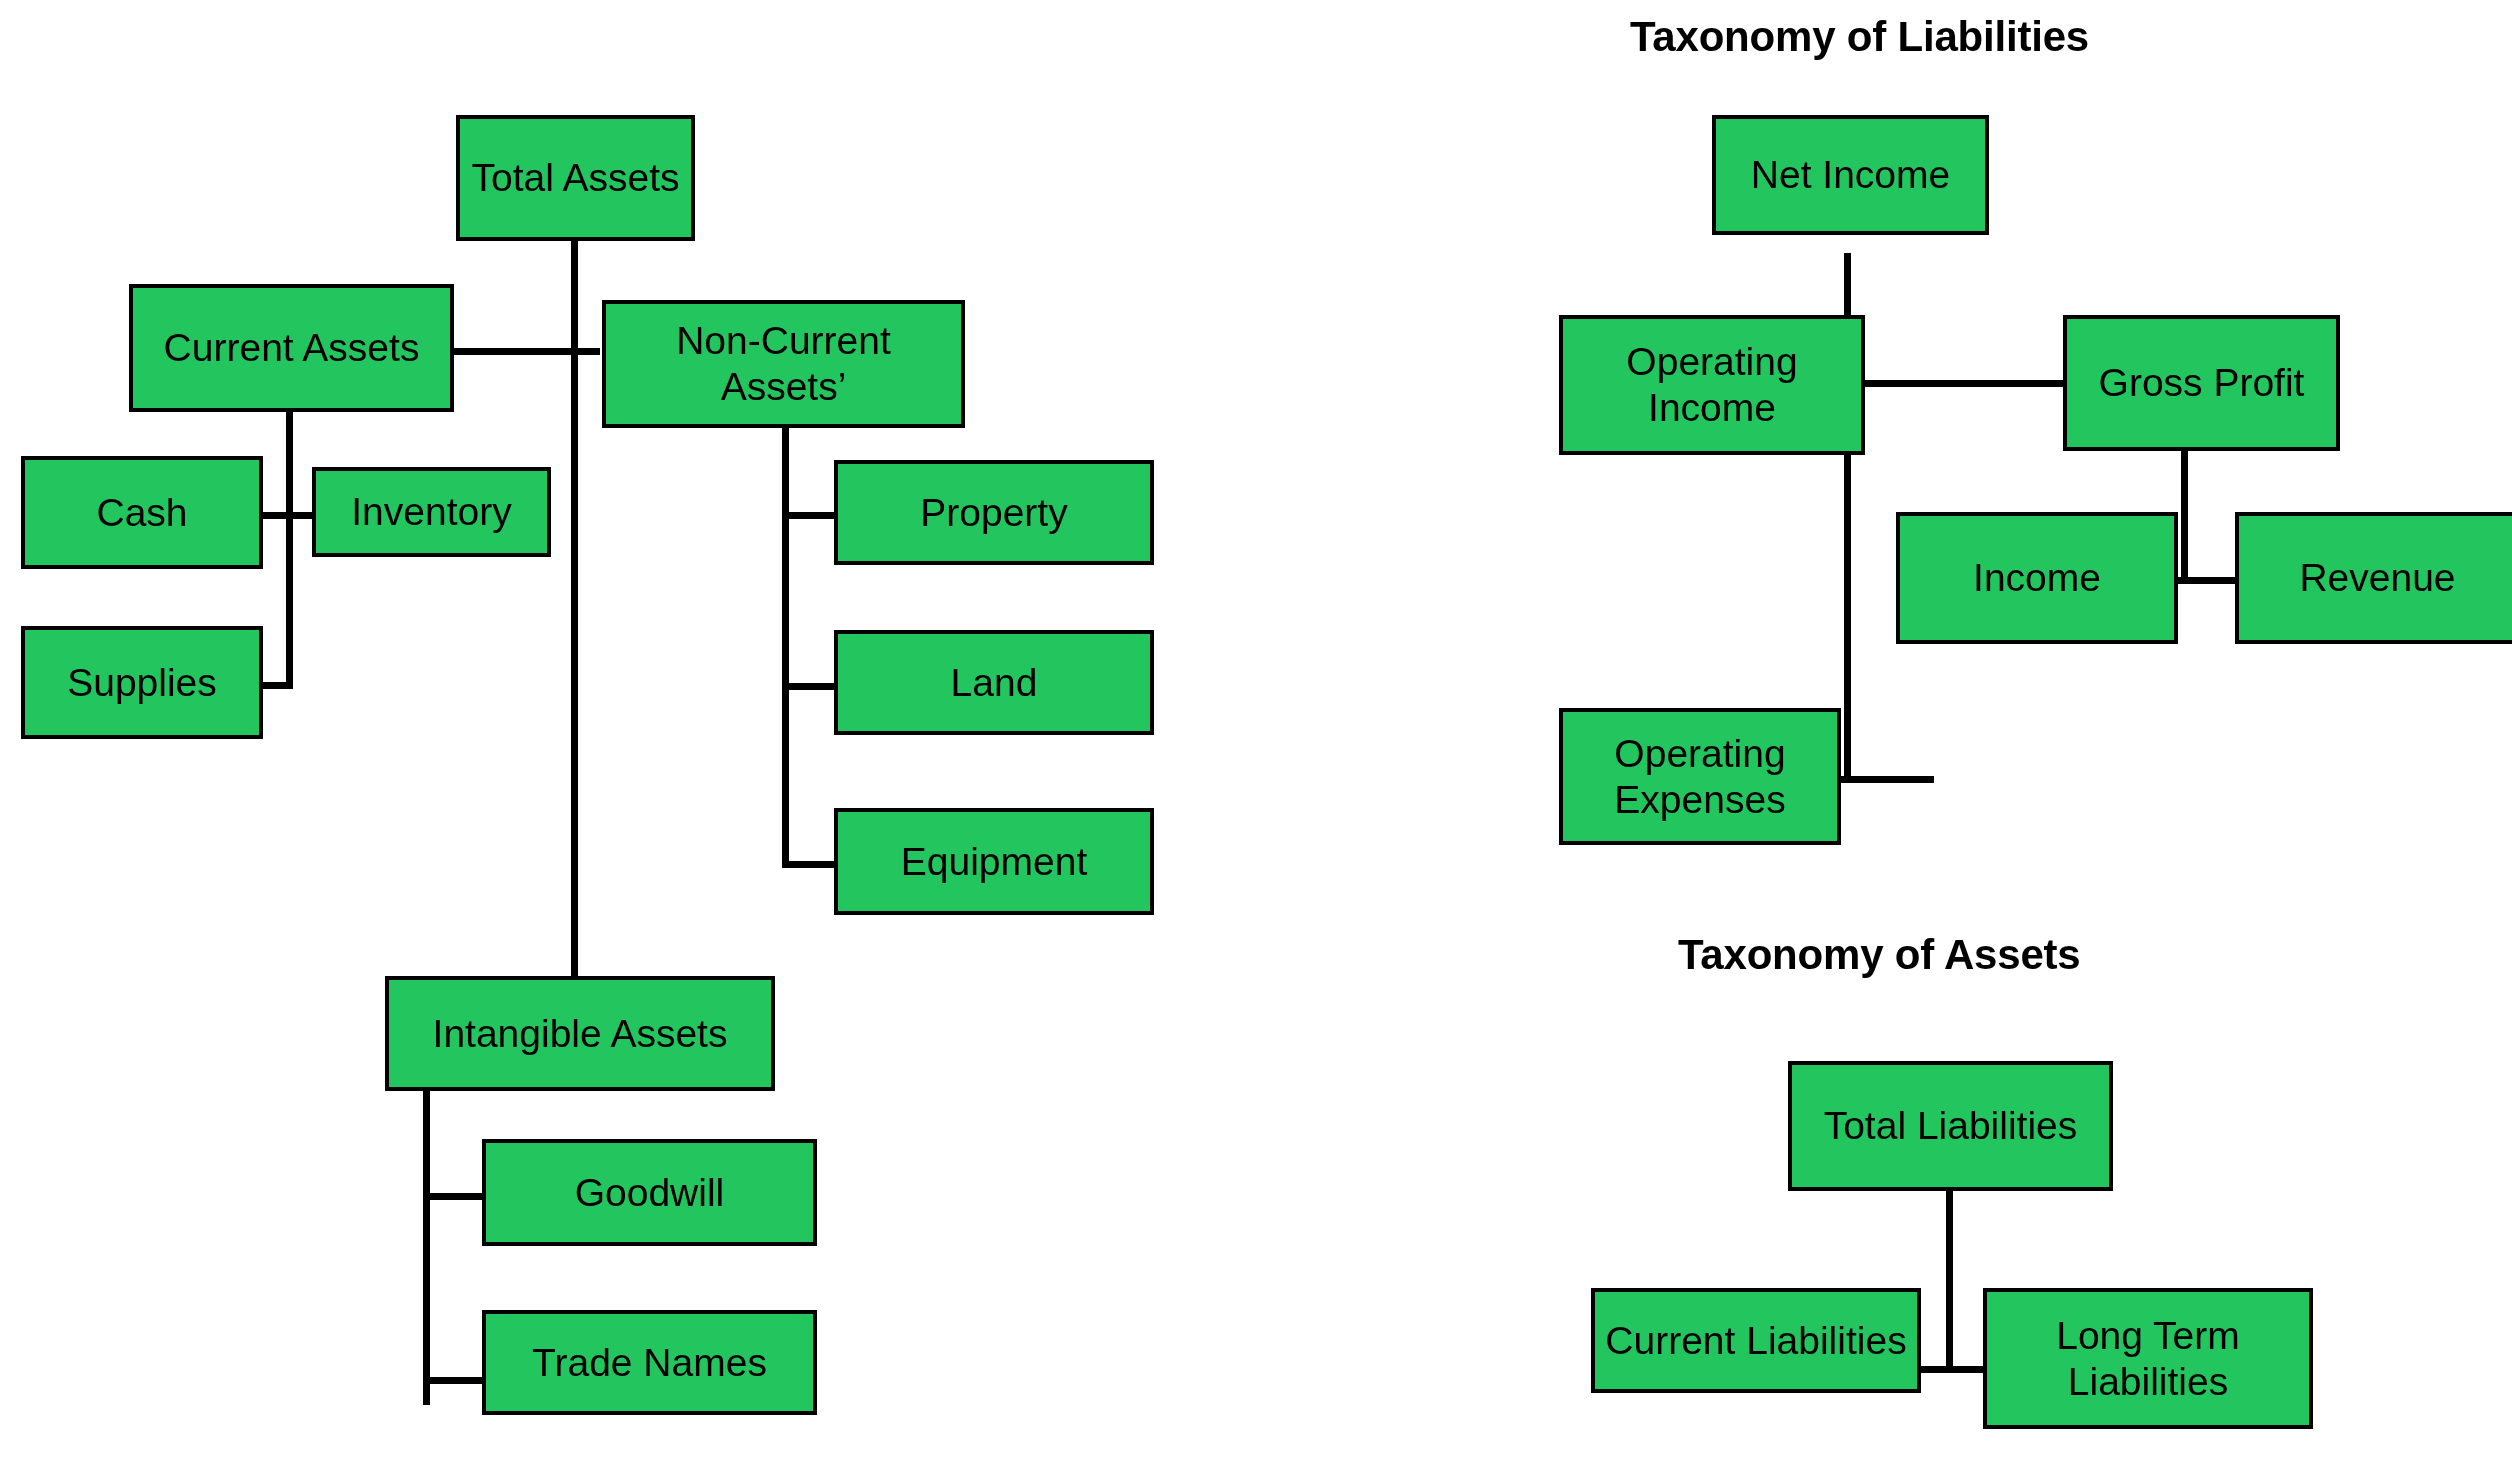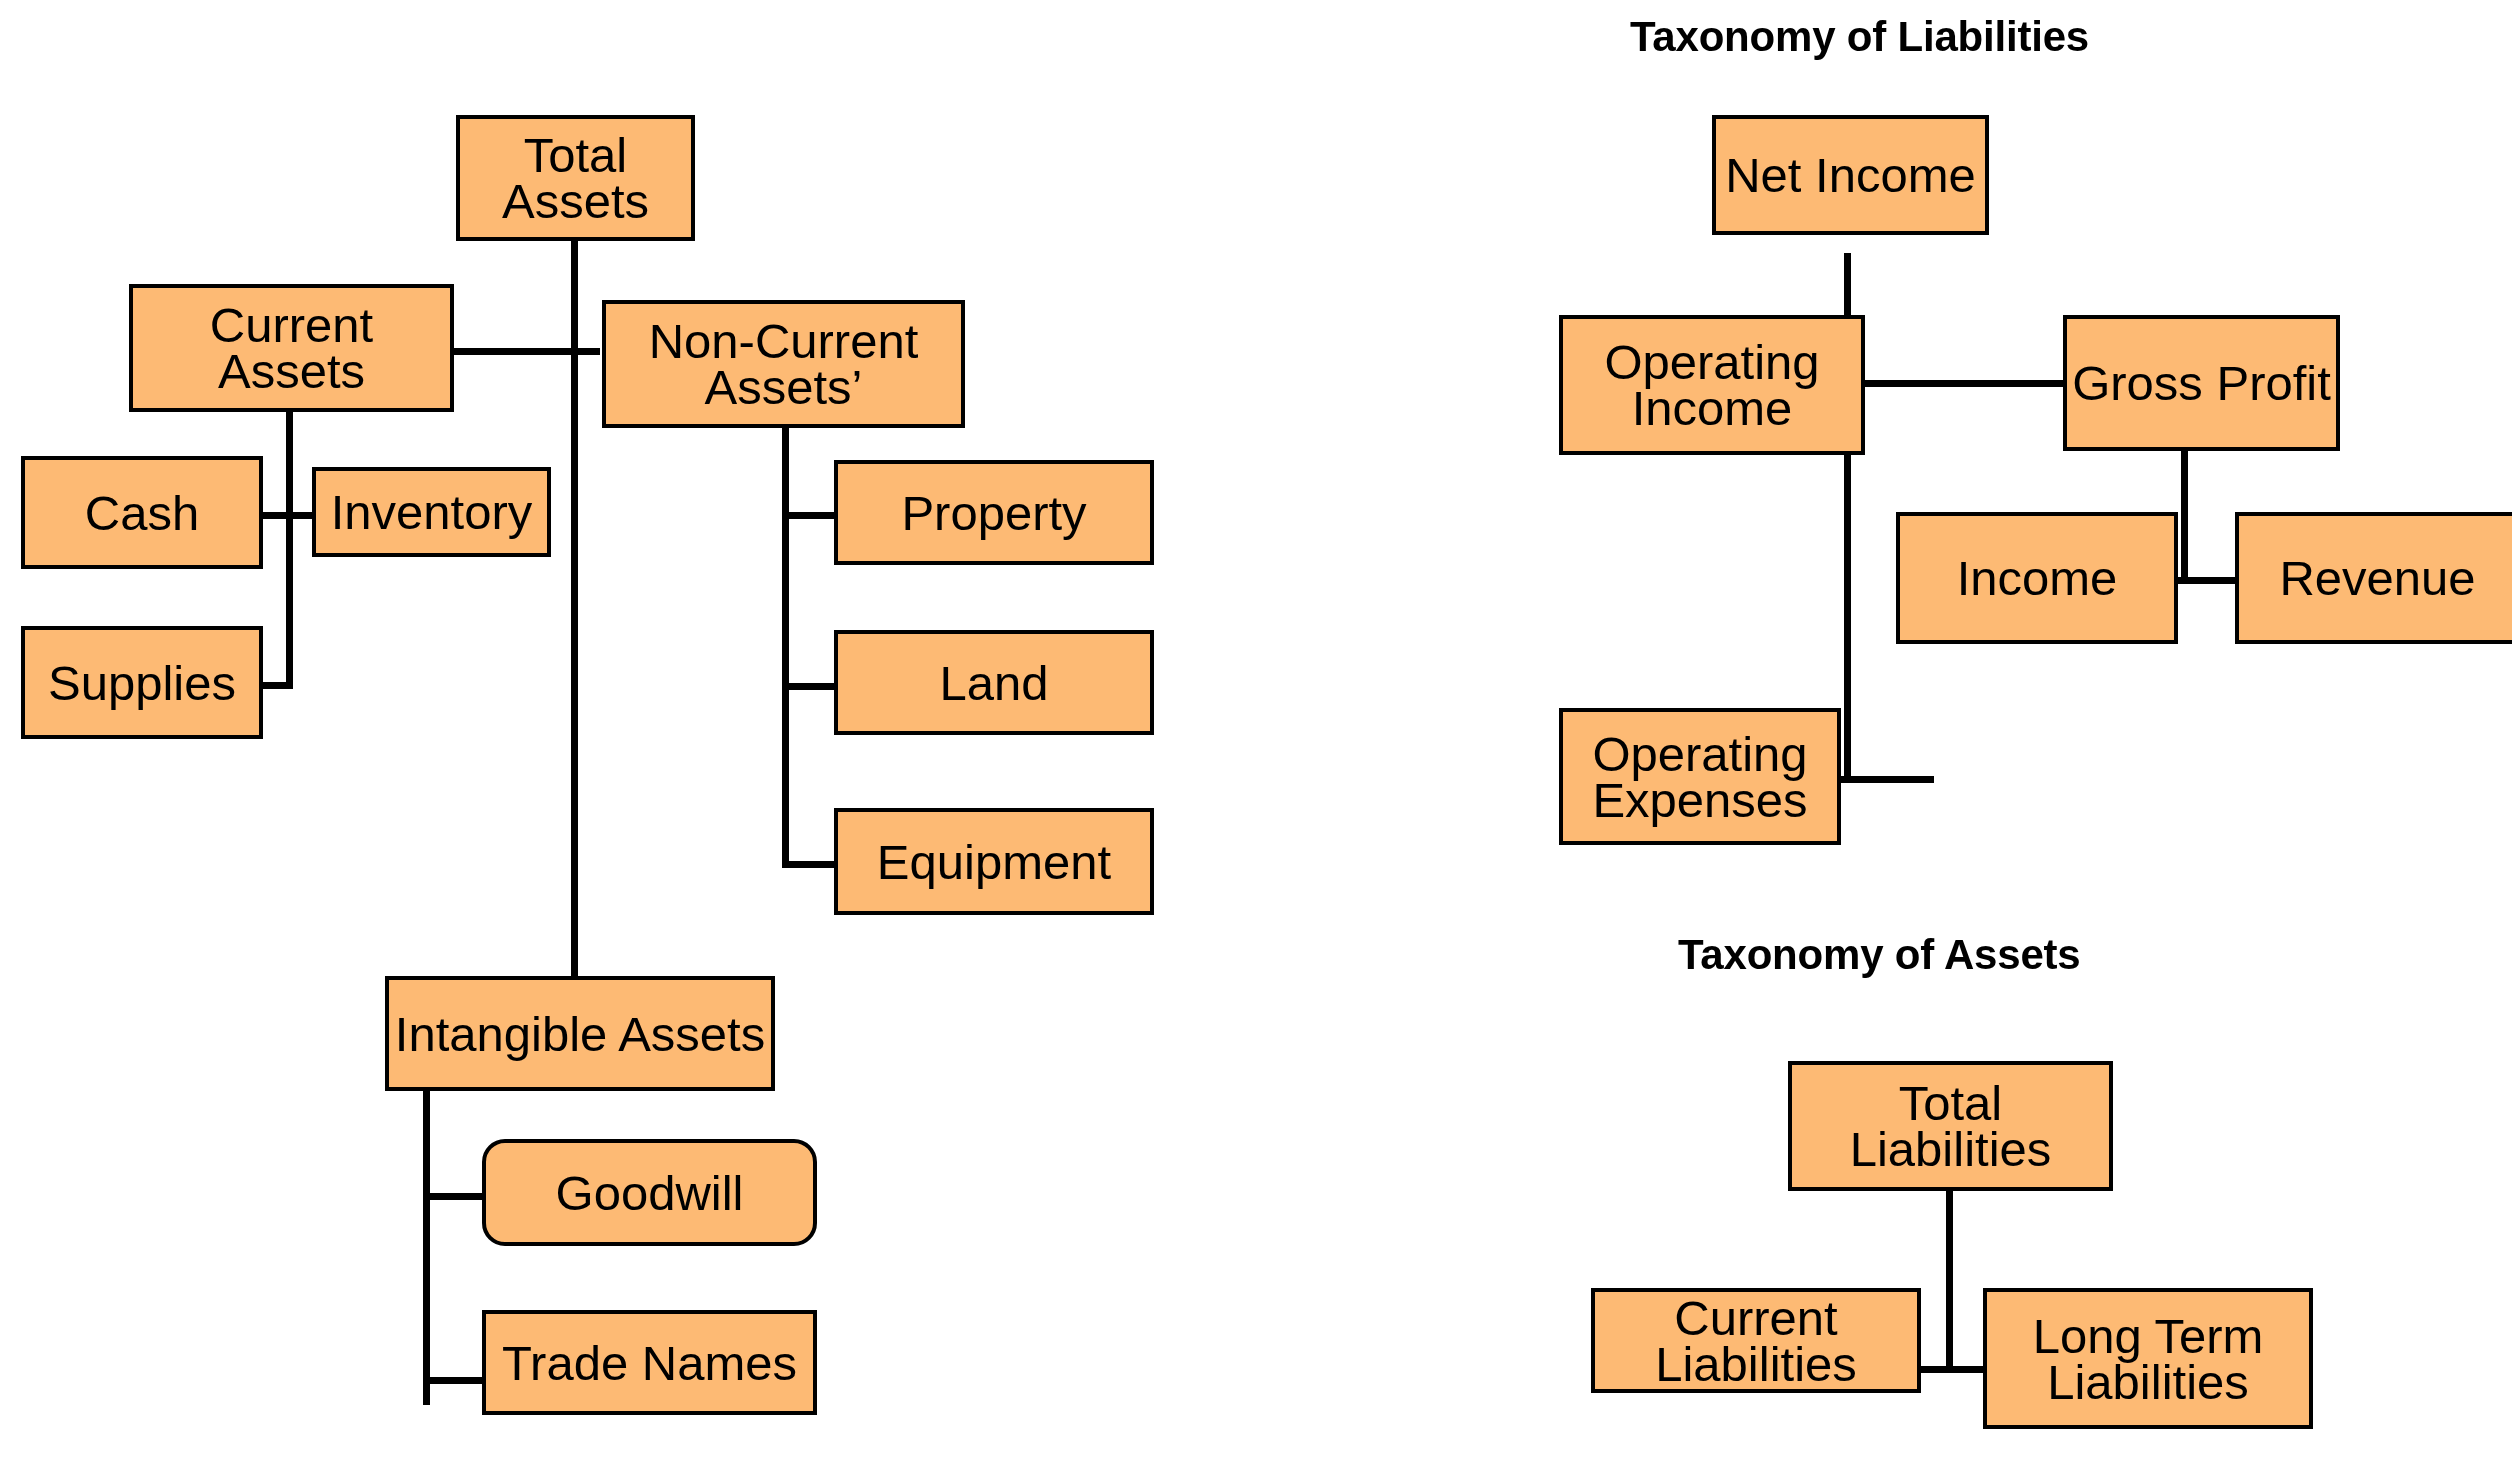--- a/index.html
+++ b/index.html
@@ -24,27 +24,27 @@
     font-size: 42px;
     line-height: 42px;
     color: #000000;
     white-space: nowrap;
     letter-spacing: -0.2px;
   }
   .node {
     position: absolute;
     box-sizing: border-box;
     border: 4.8px solid #000000;
-    background: #fdba74;
+    background: #22c55e;
     display: flex;
     align-items: center;
     justify-content: center;
     text-align: center;
     font-family: "Liberation Sans", sans-serif;
-    font-size: 49px;
+    font-size: 39px;
     line-height: 46px;
     color: #000000;
     z-index: 2;
     padding: 0 3.8px;
   }
   .node.tight {
     padding: 0;
   }
   .edge {
     position: absolute;
@@ -90,21 +90,21 @@
   <div class="node" style="left:21px; top:626px; width:242px; height:113px;">Supplies</div>
 
   <div class="node" style="left:834px; top:460px; width:320px; height:105px;">Property</div>
 
   <div class="node" style="left:834px; top:630px; width:320px; height:105px;">Land</div>
 
   <div class="node" style="left:834px; top:808px; width:320px; height:107px;">Equipment</div>
 
   <div class="node tight" style="left:385px; top:976px; width:390px; height:115px;">Intangible Assets</div>
 
-  <div class="node" style="left:482px; top:1139px; width:335px; height:107px;border-radius:23px;">Goodwill</div>
+  <div class="node" style="left:482px; top:1139px; width:335px; height:107px;">Goodwill</div>
 
   <div class="node" style="left:482px; top:1310px; width:335px; height:105px;">Trade Names</div>
 
   <div class="diagram-title" style="left:1630px; top:16.3px;">Taxonomy of Liabilities</div>
 
   <div class="edge v" style="left:1844px; top:253px; height:528px;"></div>
   <div class="edge h" style="left:1840px; top:380px; width:227px;"></div>
 
   <div class="edge v" style="left:2181px; top:449px; height:134px;"></div>
   <div class="edge h" style="left:2151px; top:577px; width:86px;"></div>

